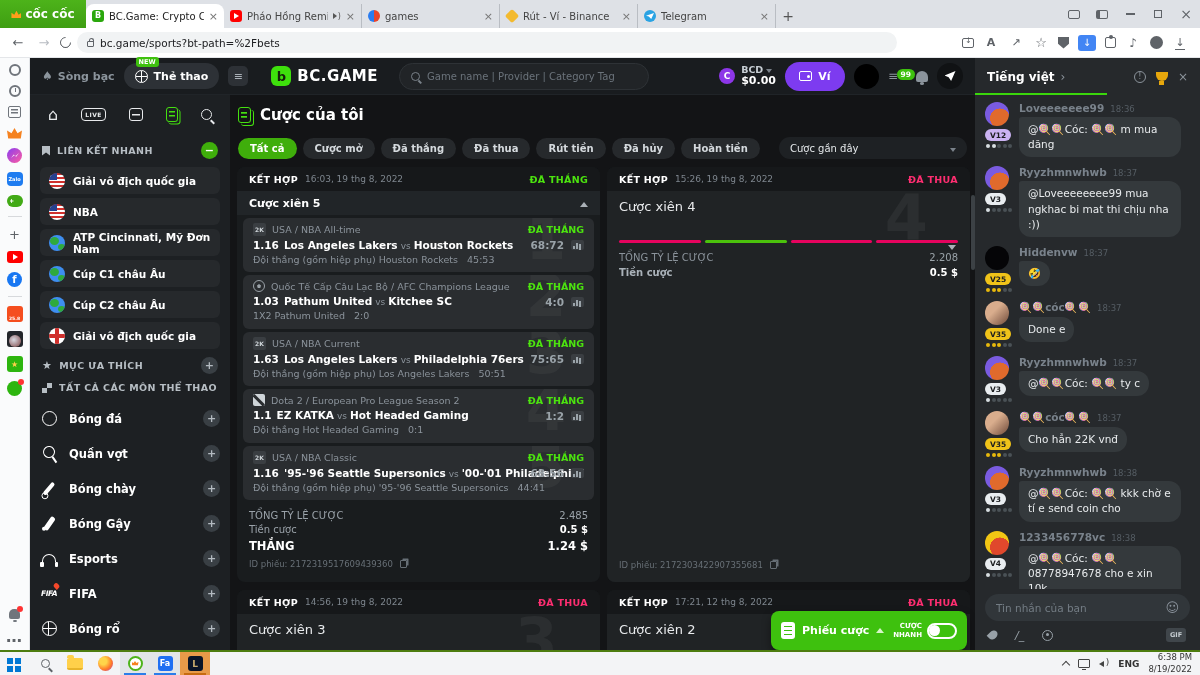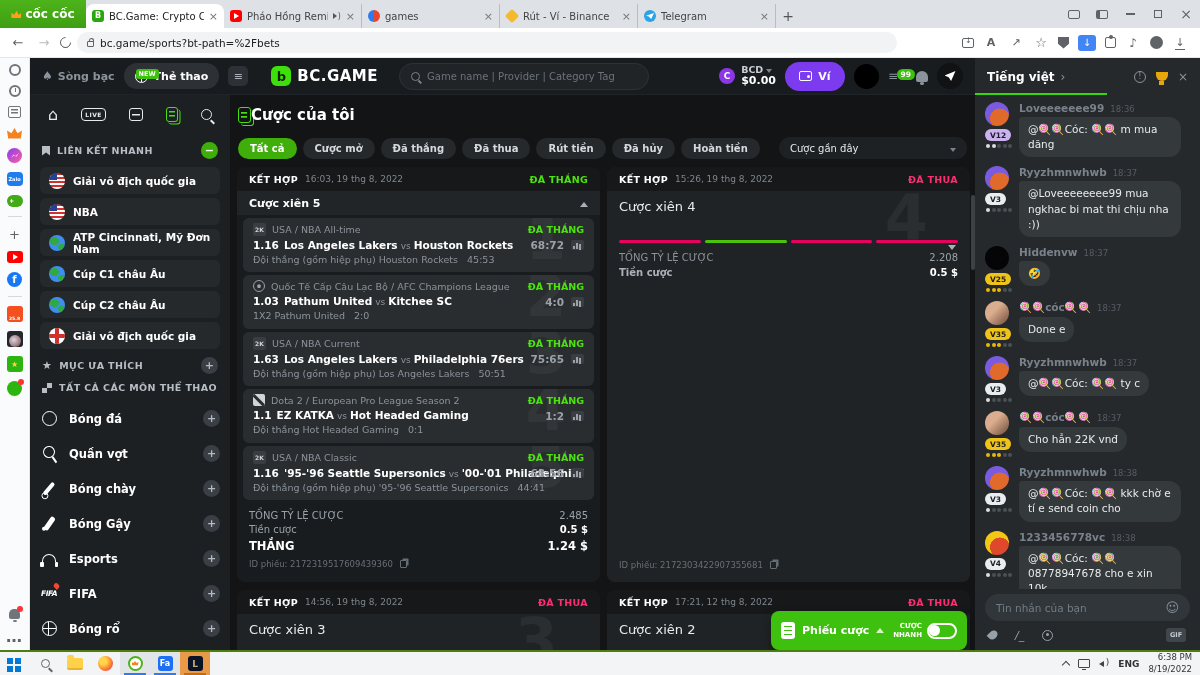--- a/index.html
+++ b/index.html
@@ -99,21 +99,21 @@
   .eb-more{color:#5f6368;font-weight:bold;letter-spacing:1px;}
   .eb-more::before{content:"…";}
 
   
   .site{flex:1;display:flex;flex-direction:column;min-width:0;background:#131416;}
   .siteheader{height:37px;background:#191c1f;border-bottom:1px solid #202428;display:flex;align-items:center;padding:0 12px;gap:9px;flex:none;}
   .casino{display:flex;align-items:center;gap:5px;color:#8b949c;font-size:11px;font-weight:bold;}
   .spade::before{content:"♠";font-size:12px;}
   .hpill{position:relative;height:26px;background:#2d3136;border-radius:14px;display:flex;align-items:center;gap:6px;padding:0 11px;color:#fff;font-size:11px;font-weight:bold;}
   .ballic{width:13px;height:13px;border:1.5px solid #fff;border-radius:50%;background:linear-gradient(#fff 0 0) center/100% 1px no-repeat,linear-gradient(#fff 0 0) center/1px 100% no-repeat;}
-  .newbadge{position:absolute;top:-6px;left:12px;background:#3ec10e;color:#fff;font-size:6.5px;font-weight:bold;border-radius:3px;padding:1px 3px;margin-top:12px;}
+  .newbadge{position:absolute;top:-6px;left:12px;background:#3ec10e;color:#fff;font-size:6.5px;font-weight:bold;border-radius:3px;padding:1px 3px;}
   .menubtn{width:20px;height:20px;border-radius:5px;background:#2d3136;color:#aab1b8;display:flex;align-items:center;justify-content:center;font-size:11px;}
   .menubtn::before{content:"≡";}
   .logo{display:flex;align-items:center;gap:6px;margin-left:14px;}
   .logoic{width:20px;height:20px;border-radius:6px;background:#3ee00c;color:#15210b;font-weight:900;font-size:13px;display:flex;align-items:center;justify-content:center;}
   .logoic::before{content:"b";}
   .logotext{color:#fff;font-weight:900;font-size:15px;letter-spacing:.5px;}
   .searchbox{margin-left:12px;width:250px;height:27px;border-radius:14px;background:#212427;border:1px solid #2e3236;display:flex;align-items:center;gap:7px;padding:0 11px;}
   .mag{width:9px;height:9px;border:1.5px solid #7a828a;border-radius:50%;position:relative;flex:none;}
   .mag::before{content:"";position:absolute;right:-3px;bottom:-3px;width:4px;height:1.5px;background:#7a828a;transform:rotate(45deg);}
   .searchbox input{flex:1;background:transparent;border:none;outline:none;color:#aab1b8;font-size:10px;}
@@ -183,21 +183,21 @@
   .sp-esports{width:14px;height:8px;border:1.8px solid #fff;border-bottom:none;border-radius:8px 8px 0 0;margin-top:-2px;}
   .sp-esports::before{content:"";position:absolute;left:0;bottom:1px;width:3.5px;height:5px;background:#fff;border-radius:1px;}
   .sp-esports::after{content:"";position:absolute;right:0;bottom:1px;width:3.5px;height:5px;background:#fff;border-radius:1px;}
   .sp-fifa{font-size:7.5px;font-weight:900;font-style:italic;color:#fff;letter-spacing:-.5px;}
   .sp-fifa::before{content:"FIFA";}
   .sp-fifa::after{content:"";position:absolute;top:-2px;right:-1px;width:5px;height:6px;background:#f5482a;border-radius:50% 50% 50% 0;transform:rotate(-45deg);}
   .sp-basket{width:15px;height:15px;border:1.7px solid #fff;border-radius:50%;background:linear-gradient(#fff 0 0) center/100% 1.4px no-repeat,linear-gradient(#fff 0 0) center/1.4px 100% no-repeat;}
 
   
   .main{flex:1;position:relative;overflow:hidden;background:#131416;min-width:0;}
-  .mtitle{display:flex;align-items:center;padding:11px 0 0 8px;color:#fff;font-size:15px;font-weight:bold;}
+  .mtitle{display:flex;align-items:center;gap:9px;padding:11px 0 0 8px;color:#fff;font-size:15px;font-weight:bold;}
   .betsic{width:13px;height:16px;border:1.7px solid #45e010;border-radius:3px;background:linear-gradient(#45e010 0 0) 2px 4px/6px 1.7px no-repeat,linear-gradient(#45e010 0 0) 2px 8px/6px 1.7px no-repeat;box-shadow:2.5px 2.5px 0 -0.5px #131416,3px 3px 0 0 #45e010;}
   .filters{display:flex;align-items:center;gap:6px;padding:13px 8px 0;}
   .pill{height:21px;border:none;border-radius:11px;background:#26292c;color:#d4d9dd;font-size:10px;font-weight:bold;padding:0 12px;white-space:nowrap;}
   .pill.active{background:#3fae0b;color:#fff;}
   .sortbox{margin-left:auto;width:188px;height:22px;background:#1e2124;border-radius:12px;display:flex;align-items:center;padding:0 11px;color:#e4e8ea;font-size:10px;}
   .sortbox .caret{margin-left:auto;}
   .cards{position:absolute;left:7px;right:9px;top:65px;bottom:0;margin-top:7px;}
   .card{position:absolute;width:363px;height:415px;background:#191c1e;border-radius:8px;overflow:hidden;display:flex;flex-direction:column;}
   #card1{left:0;top:0;}
   #card2{left:370px;top:0;}

